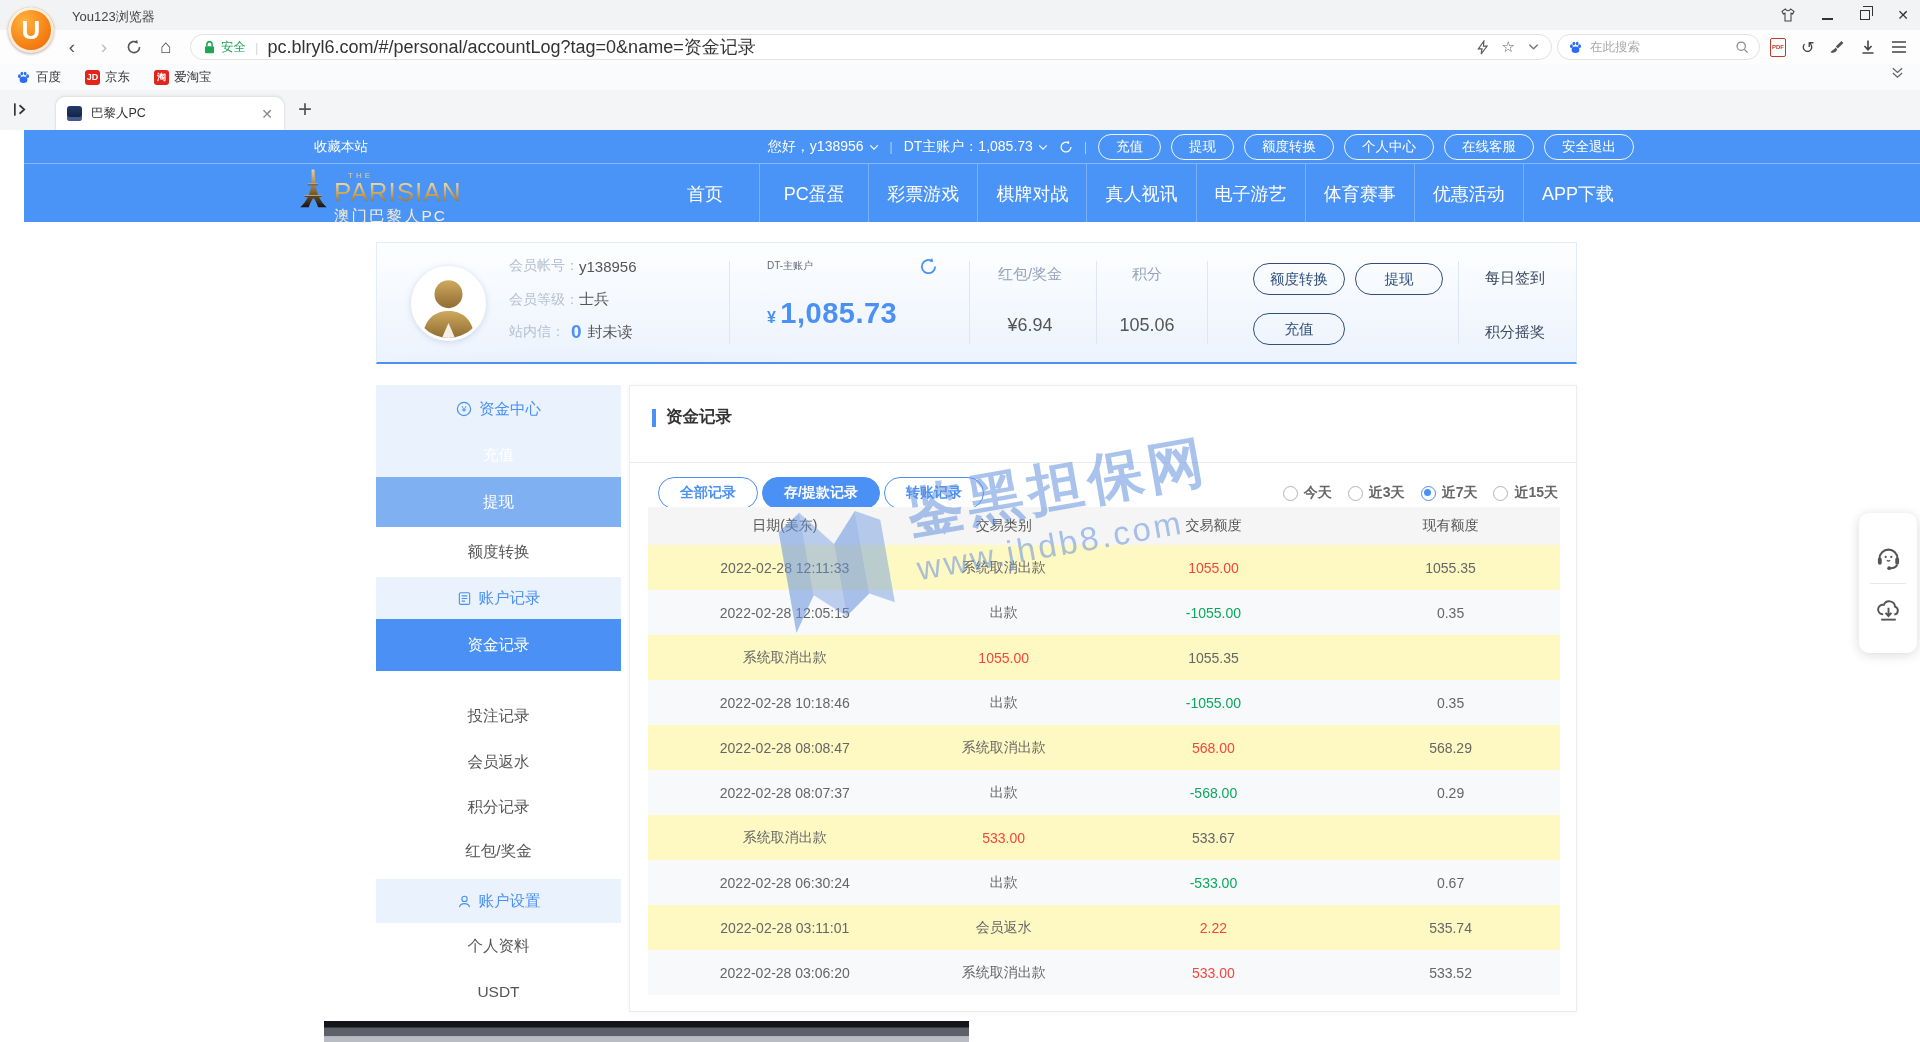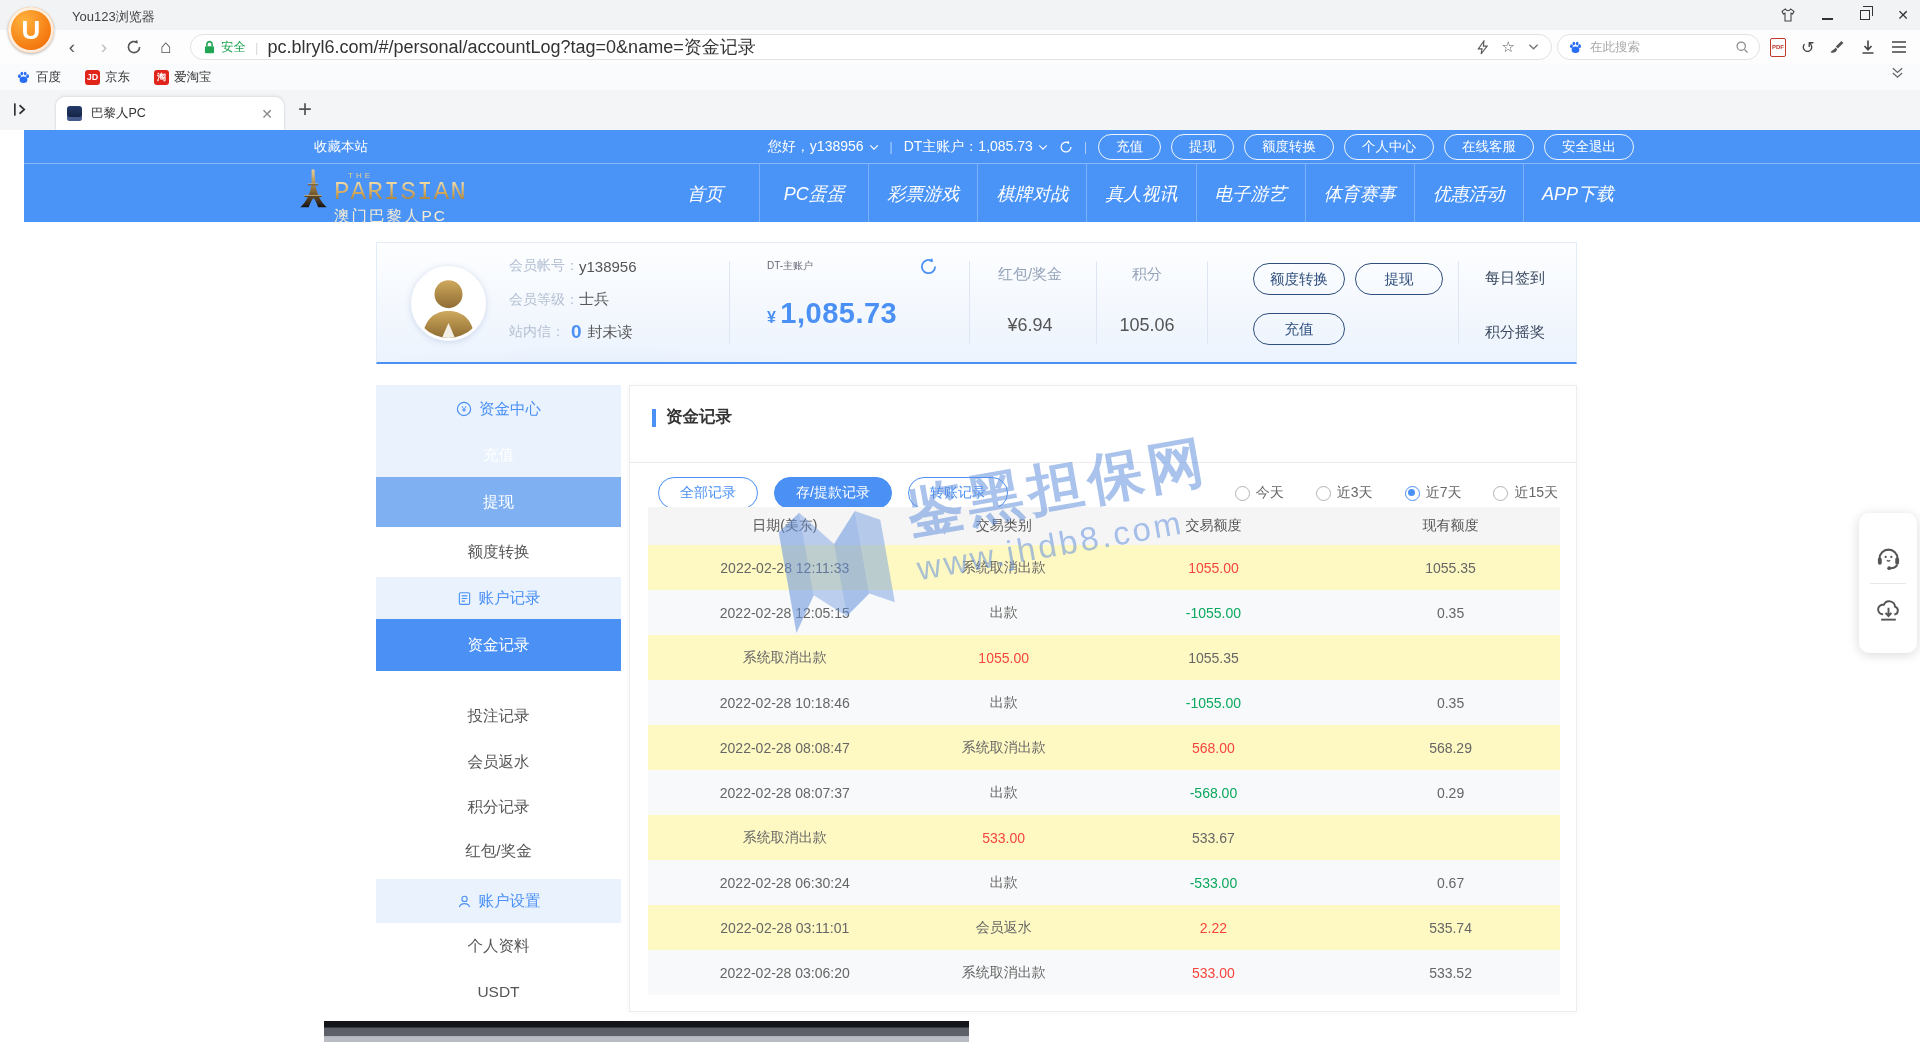--- a/index.html
+++ b/index.html
@@ -62,24 +62,24 @@
   .fav{position:absolute;left:290px;top:0;line-height:33px;font-size:13.5px;color:#fff;}
   .cluster{position:absolute;right:292px;top:0;height:33px;display:flex;align-items:center;gap:11px;color:#fff;font-size:14px;}
   .cl-sep{opacity:.55;font-size:12px;}
   .chev{display:inline-block;margin-left:5px;}
   .tb-btn{height:26px;border:1px solid rgba(255,255,255,.9);border-radius:14px;padding:0 17px;
     display:flex;align-items:center;font-size:13.5px;color:#fff;}
   .mainnav{top:33px;height:59px;border-top:1px solid rgba(255,255,255,.35);z-index:2;}
   .logo{position:absolute;left:273px;top:3px;display:flex;}
   .logo-txt{margin-left:5px;}
   .logo-the{font-size:8px;letter-spacing:3px;color:#e8cd90;margin:4px 0 0 14px;}
-  .logo-name{font-family:Liberation Mono, monospace;font-size:26px;letter-spacing:1px;line-height:24px;
+  .logo-name{font-family:Liberation Sans, sans-serif;font-size:26px;letter-spacing:1px;line-height:24px;
     background:linear-gradient(180deg,#f7e6b5,#caa052 60%,#8a6a30);-webkit-background-clip:text;background-clip:text;color:transparent;}
   .logo-sub{font-size:15.5px;color:#f6ecd4;letter-spacing:2px;margin-top:2px;}
-  .menu{position:absolute;left:627px;top:0;width:981px;height:59px;display:flex;align-items:stretch;font-style:italic;}
+  .menu{position:absolute;left:627px;top:0;width:981px;height:59px;display:flex;align-items:stretch;}
   .nav-item{flex:1;display:flex;align-items:center;justify-content:center;color:#fff;font-size:18px;}
   .nav-sep{width:1px;background:rgba(255,255,255,.28);}
 
   
   .membercard{position:absolute;left:352px;top:112px;width:1201px;height:122px;z-index:2;
     border:1px solid #e3ecf9;border-bottom:2px solid #4a90f5;
     background:radial-gradient(60% 130% at 18% 165%,rgba(122,160,230,.20),transparent 60%),
                radial-gradient(55% 110% at 72% 175%,rgba(122,160,230,.16),transparent 60%),
                linear-gradient(180deg,#fdfeff,#ecf3fd);}
   .avatar{position:absolute;left:34px;top:23px;width:75px;height:75px;border-radius:50%;background:#fff;
@@ -109,25 +109,25 @@
   .act{background:#4a90f5;color:#fff;}
   .itm{background:#fff;color:#555;}
 
   
   .content{position:absolute;left:605px;top:255px;width:948px;height:627px;background:#fff;
     border:1px solid #ededef;box-shadow:0 1px 6px rgba(0,0,0,.04);}
   .c-title-row{position:relative;height:77px;border-bottom:1px solid #ebebeb;}
   .c-accent{position:absolute;left:22px;top:23px;width:4px;height:18px;background:#4a90f5;}
   .c-title{position:absolute;left:36px;top:20px;font-size:16.5px;font-weight:bold;color:#333;}
   .c-toolbar{position:absolute;left:28px;right:18px;top:90px;height:34px;display:flex;align-items:center;justify-content:space-between;}
-  .pills{display:flex;gap:16px;}
+  .pills{display:flex;gap:4px;font-weight:bold;}
   .pill{height:32px;border-radius:16px;border:1px solid #4a90f5;color:#4a90f5;background:#fff;
     padding:0 21px;display:flex;align-items:center;font-size:14px;}
   .pill.on{background:#4a90f5;color:#fff;}
-  .ranges{display:flex;align-items:center;gap:32px;}
+  .ranges{display:flex;align-items:center;gap:16px;font-weight:bold;}
   .rng{display:flex;align-items:center;font-size:14px;color:#666;}
   .rdo{width:15px;height:15px;border-radius:50%;border:1.5px solid #b3b3b3;margin-right:6px;background:#fff;position:relative;}
   .rng.sel .rdo{border-color:#4a90f5;}
   .rng.sel .rdo::after{content:"";position:absolute;left:2.5px;top:2.5px;width:7px;height:7px;border-radius:50%;background:#4a90f5;}
   .c-table{position:absolute;left:18px;top:121px;width:912px;}
   .t-head{height:38px;background:#f5f5f6;display:flex;}
   .t-row{height:45px;display:flex;background:#fef9c3;}
   .t-row.alt{background:#f8f9fa;}
   .tc{display:flex;align-items:center;justify-content:center;font-size:14px;color:#666;}
   .t-head .tc{color:#555;}

